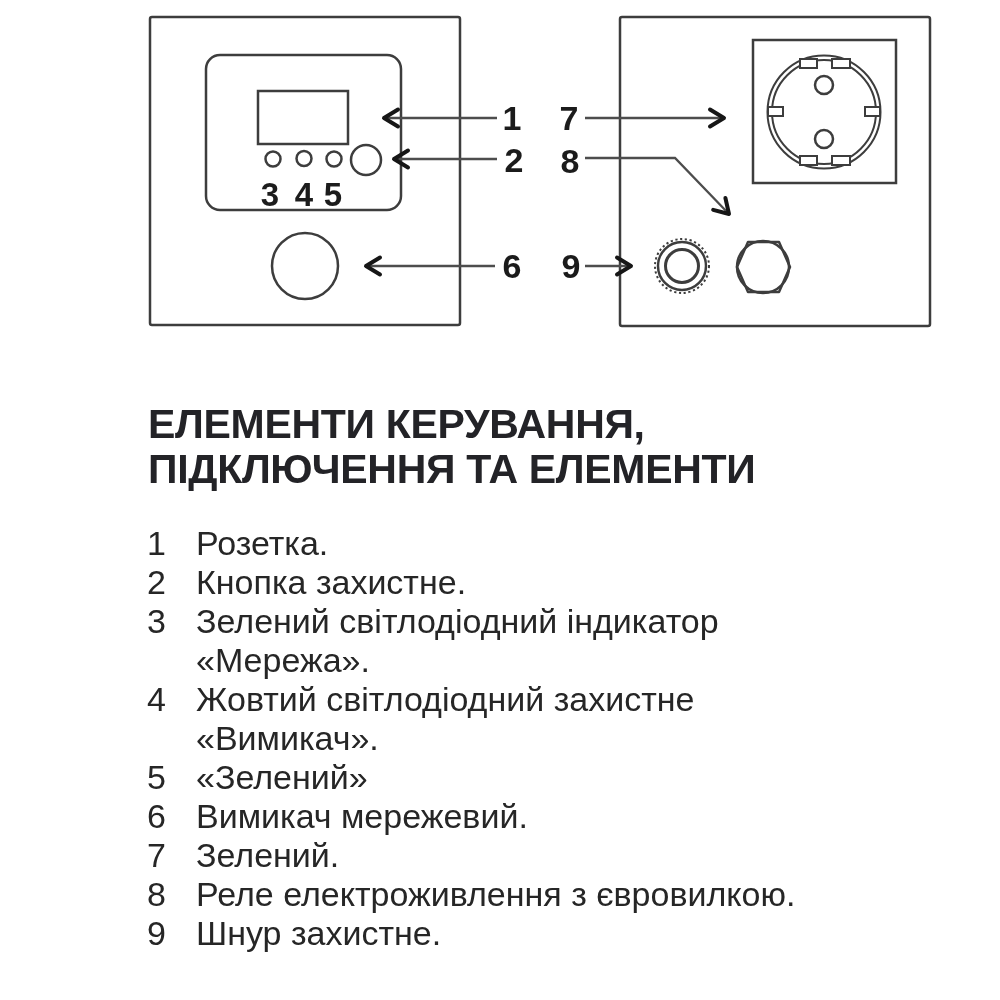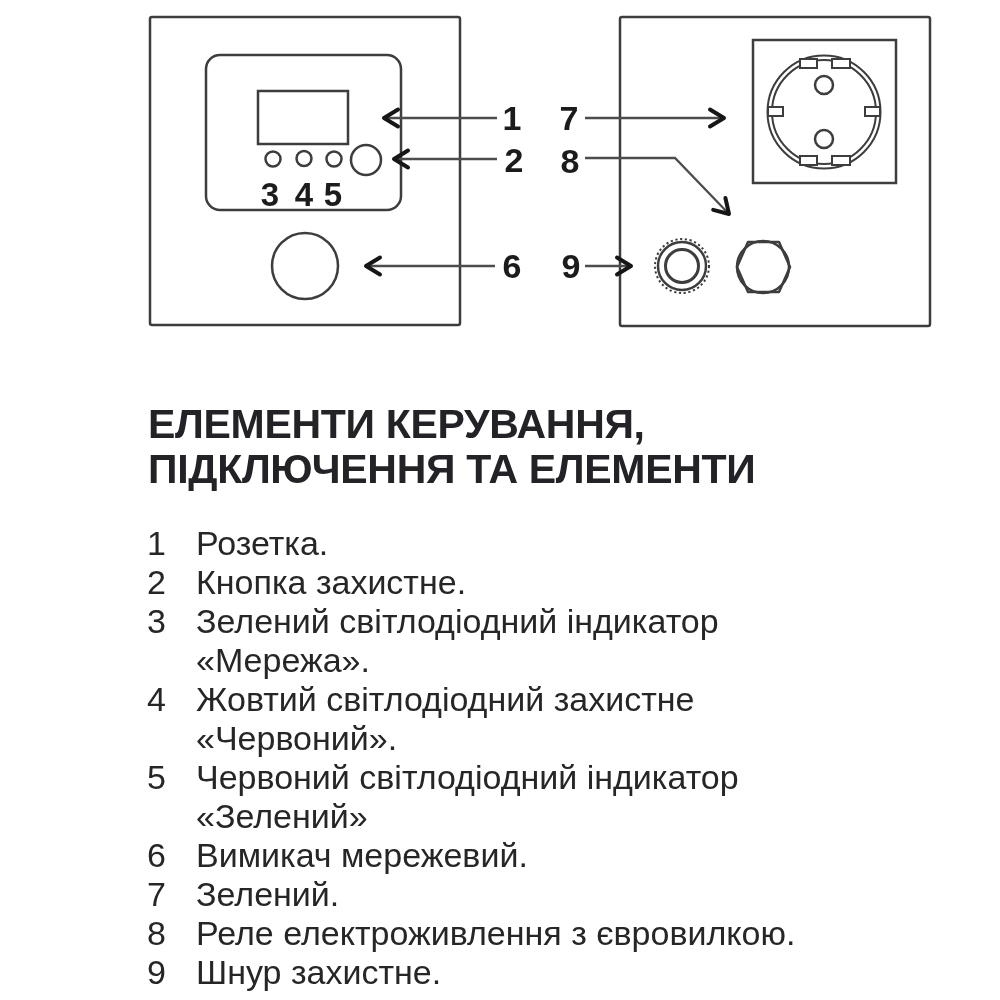--- a/index.html
+++ b/index.html
@@ -119,27 +119,26 @@
       <div class="num">3</div>
       <div class="txt">
         <div>Зелений світлодіодний індикатор</div>
         <div>«Мережа».</div>
       </div>
     </div>
     <div class="row">
       <div class="num">4</div>
       <div class="txt">
         <div>Жовтий світлодіодний захистне</div>
-        <div>«Червоний».</div>
+        <div>«Вимикач».</div>
       </div>
     </div>
     <div class="row">
       <div class="num">5</div>
       <div class="txt">
-        <div>Червоний світлодіодний індикатор</div>
         <div>«Зелений»</div>
       </div>
     </div>
     <div class="row">
       <div class="num">6</div>
       <div class="txt">
         <div>Вимикач мережевий.</div>
       </div>
     </div>
     <div class="row">

